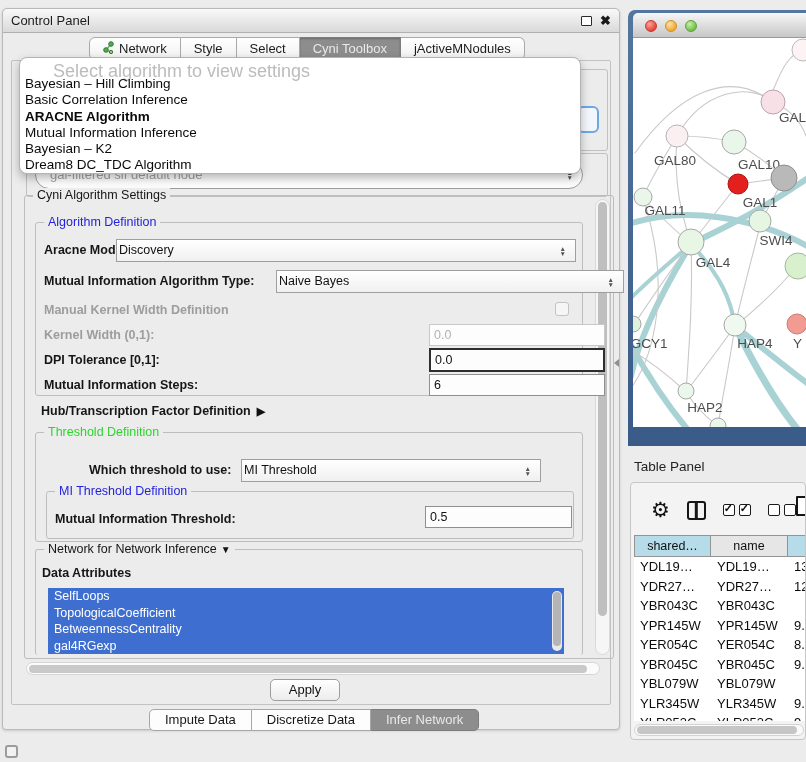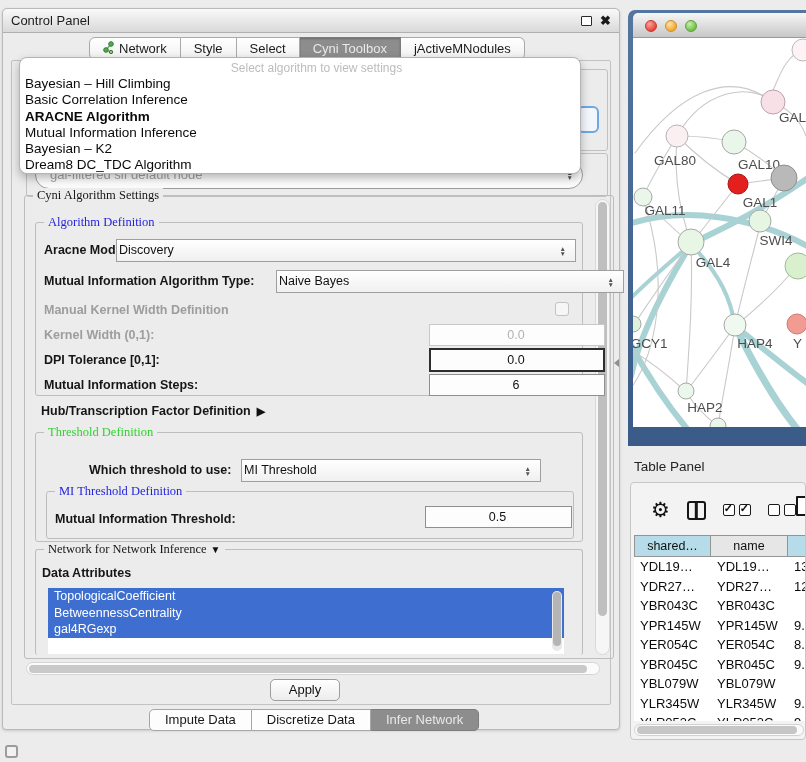--- a/index.html
+++ b/index.html
@@ -38,37 +38,37 @@
     border:2.5px solid #6ea7e4;border-radius:6px;background:#f3f7fc;}
   .bg-combo{position:absolute;left:8px;top:7px;width:548px;height:28px;border:1px solid #9c9c9c;
     border-radius:14px;background:#fcfcfc;color:#a2a2a2;font-size:13px;line-height:26px;padding-left:14px;}
   .spin{position:absolute;right:9px;top:50%;transform:translateY(-50%);display:flex;flex-direction:column;
     align-items:center;font-size:6.5px;line-height:5px;color:#555;}
 
   
   .popup{position:absolute;left:16px;top:48px;width:562px;height:117px;background:#fff;
     border:1px solid #b3b3b3;border-radius:8px;box-shadow:0 4px 10px rgba(0,0,0,.28);
     padding-top:3px;z-index:40;overflow:hidden;}
-  .popup-placeholder{text-align:center;color:#bcbcbc;font-size:12px;height:15px;padding-left:33px;}
+  .popup-placeholder{text-align:left;color:#bcbcbc;font-size:18px;height:15px;padding-left:33px;}
   .pitem{font-size:13.5px;color:#0a0a0a;line-height:16.3px;padding-left:5px;white-space:nowrap;}
   .pitem.bold{font-weight:bold;}
 
   
   .group{position:absolute;border:1px solid #bdbdbd;border-radius:3px;}
-  .legend{position:absolute;top:-8px;left:8px;background:#ececec;padding:0 4px;font-size:12.5px;white-space:nowrap;font-family:Liberation Serif, serif;}
+  .legend{position:absolute;top:-8px;left:8px;background:#ececec;padding:0 4px;font-size:12.5px;white-space:nowrap;}
   .legend.blue{color:#2323dd;}
   .legend.green{color:#2fd32f;}
   .legend.dark{color:#161616;}
 
   .flabel{position:absolute;font-size:12.5px;font-weight:bold;color:#161616;white-space:nowrap;}
   .flabel.gray{color:#9d9d9d;}
   .combo{position:absolute;height:23px;border:1px solid #9f9f9f;border-radius:0;
     background:linear-gradient(#ffffff,#f0f0f0);font-size:12.5px;color:#111;line-height:21px;padding-left:2px;}
   .tfield{position:absolute;height:22px;border:1px solid #c4c4c4;background:#fdfdfd;
-    font-size:12.5px;text-align:center;padding:3px 6px 0 4px;color:#111;}
+    font-size:12.5px;text-align:left;padding:3px 6px 0 4px;color:#111;}
   .tfield.gray{color:#b2b2b2;}
   .tfield.strong{border:2px solid #2e2e2e;height:24px;}
   .checkbox{position:absolute;width:14px;height:14px;border:1px solid #c3c3c3;border-radius:3px;background:#f6f6f6;}
 
   .vscroll{position:absolute;background:#f6f6f6;border:1px solid #d8d8d8;border-radius:8px;}
   .vthumb{position:absolute;left:2px;width:9px;background:#bfbfbf;border-radius:5px;}
   .hscroll{position:absolute;background:#fbfbfb;border:1px solid #d5d5d5;border-radius:7px;}
   .hthumb{position:absolute;top:1.5px;height:8px;background:#c9c9c9;border-radius:5px;}
 
   .attr-list{position:absolute;overflow:hidden;background:#fff;}
@@ -247,20 +247,21 @@
         </div>
       </div>
 
       <div class="group" style="left:10px;top:353px;width:548px;height:106px;border-bottom:none;">
         <span class="legend dark">
           <span>Network for Network Inference</span><span class="arrow-down">▼</span>
         </span>
         <span class="flabel" style="left:6px;top:16px;">Data Attributes</span>
         <div class="attr-list" style="left:12px;top:38px;width:516px;height:66px;">
 
+        <div class="attr-item">SelfLoops</div>
             <div class="attr-item">TopologicalCoefficient</div>
             <div class="attr-item">BetweennessCentrality</div>
             <div class="attr-item">gal4RGexp</div>
             <div class="list-vscroll">
             <div class="list-vthumb"></div>
           </div>
           </div>
       </div>
     </div>
 

